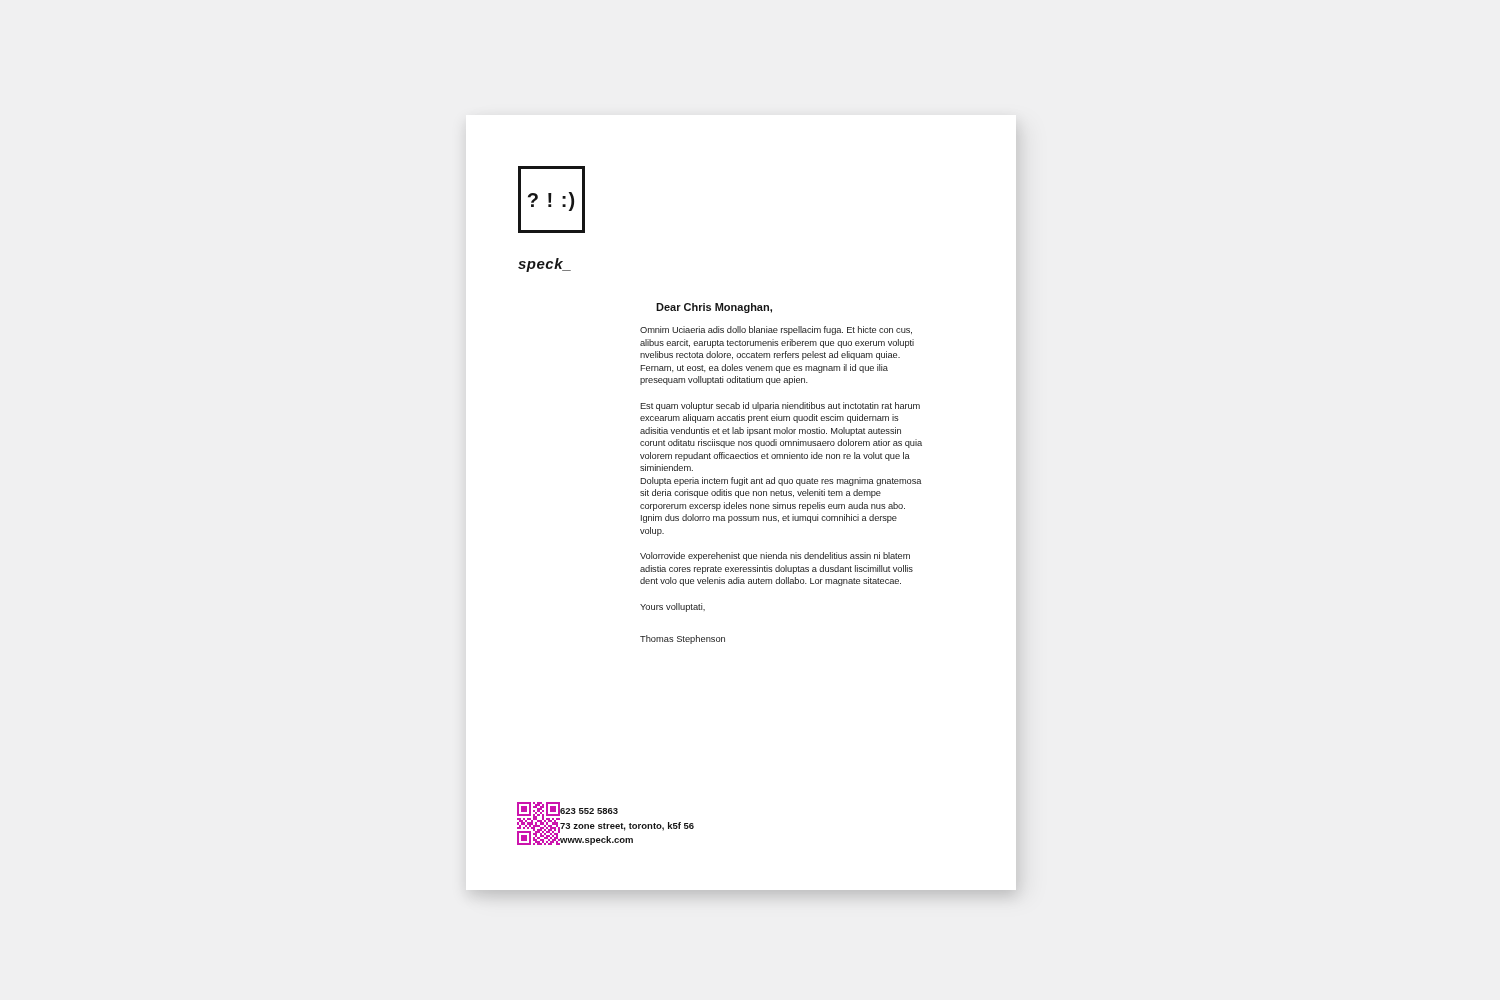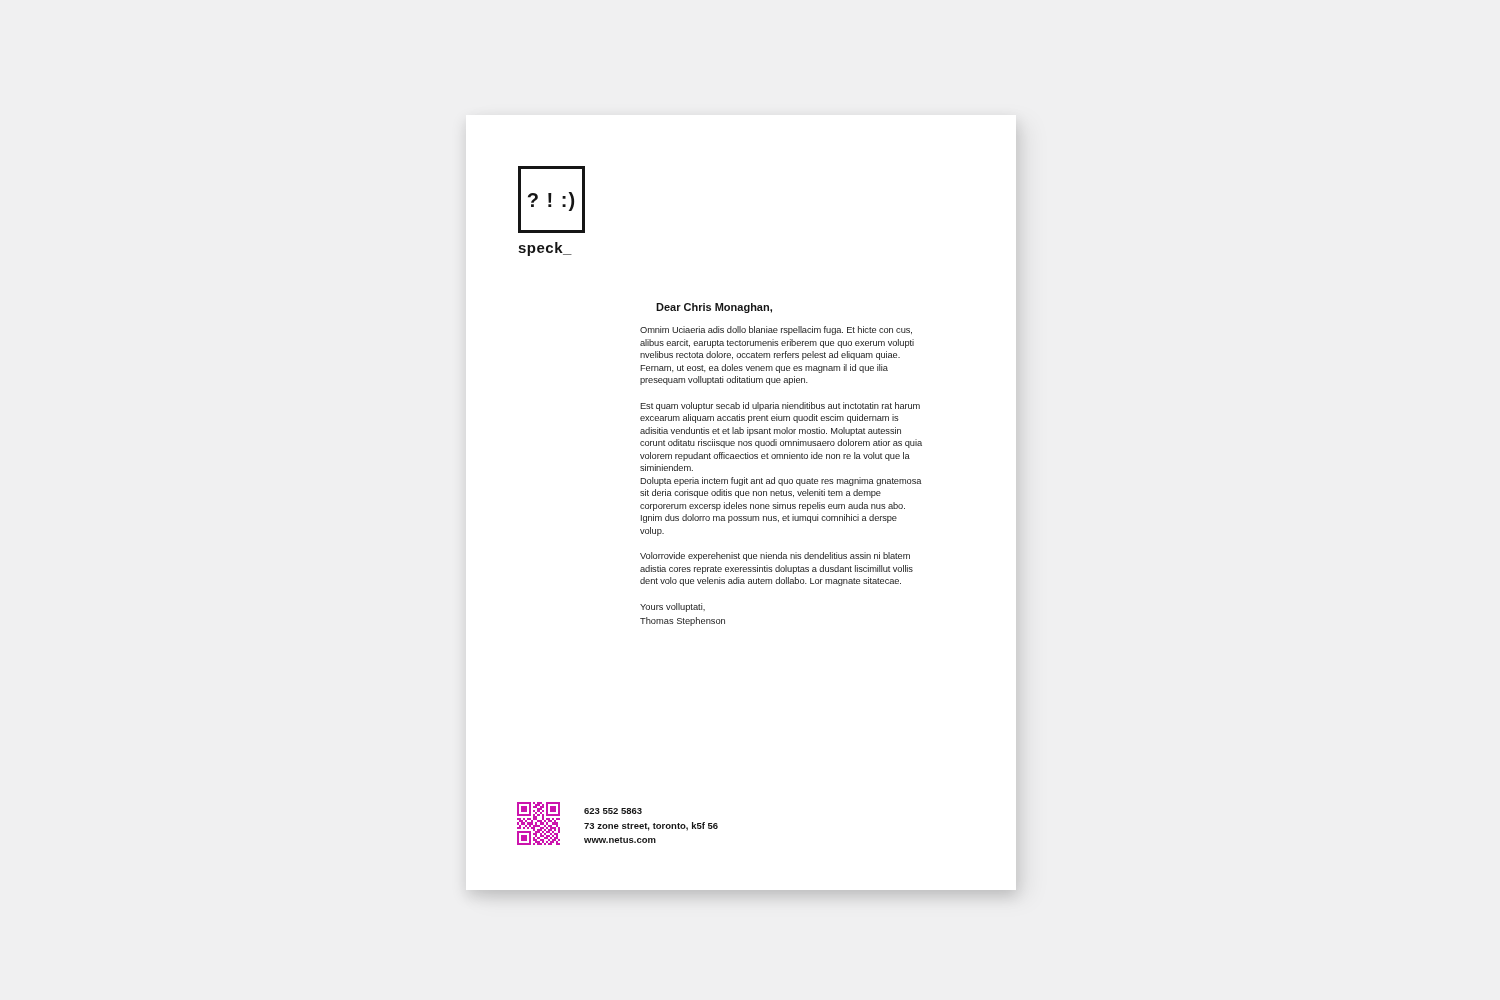--- a/index.html
+++ b/index.html
@@ -45,25 +45,26 @@
   }
   .logo-symbol {
     font-weight: bold;
     font-size: 20px;
     letter-spacing: 1px;
     color: #161616;
     white-space: nowrap;
     transform: translateY(1px);
   }
   .logo-name {
-    margin-top: 6px;
+    margin-top: 22px;
     font-weight: bold;
     font-size: 15px;
     letter-spacing: 0.5px;
     color: #161616;
+    font-style: italic;
   }
   
   .letter {
     position: absolute;
     left: 174px;
     top: 186px;
     width: 296px;
     color: #222222;
   }
   .salutation {
@@ -80,30 +81,30 @@
     white-space: pre-line;
   }
   .closing {
     font-size: 9.3px;
     line-height: 12.5px;
     margin: 13px 0 0 0;
   }
   .signature {
     font-size: 9.3px;
     line-height: 12.5px;
-    margin: 2px 0 0 0;
+    margin: 20px 0 0 0;
   }
   
   .footer {
     position: absolute;
     left: 51px;
     top: 687px;
     display: flex;
     align-items: flex-start;
-    gap: 24px;
+    gap: 0;
   }
   .qr {
     width: 43px;
     height: 43px;
   }
   .qr svg {
     width: 43px;
     height: 43px;
     display: block;
   }
@@ -379,18 +380,18 @@
             <rect x="13" y="20" width="1" height="1"></rect>
             <rect x="15" y="20" width="1" height="1"></rect>
             <rect x="16" y="20" width="1" height="1"></rect>
             <rect x="19" y="20" width="1" height="1"></rect>
             <rect x="20" y="20" width="1" height="1"></rect>
           </svg>
       </div>
       <div class="footer-text">
         <div>623 552 5863</div>
         <div>73 zone street, toronto, k5f 56</div>
-        <div>www.netus.com</div>
+        <div>www.speck.com</div>
       </div>
     </div>
 
   </div>
 </div>
 
 </body></html>

